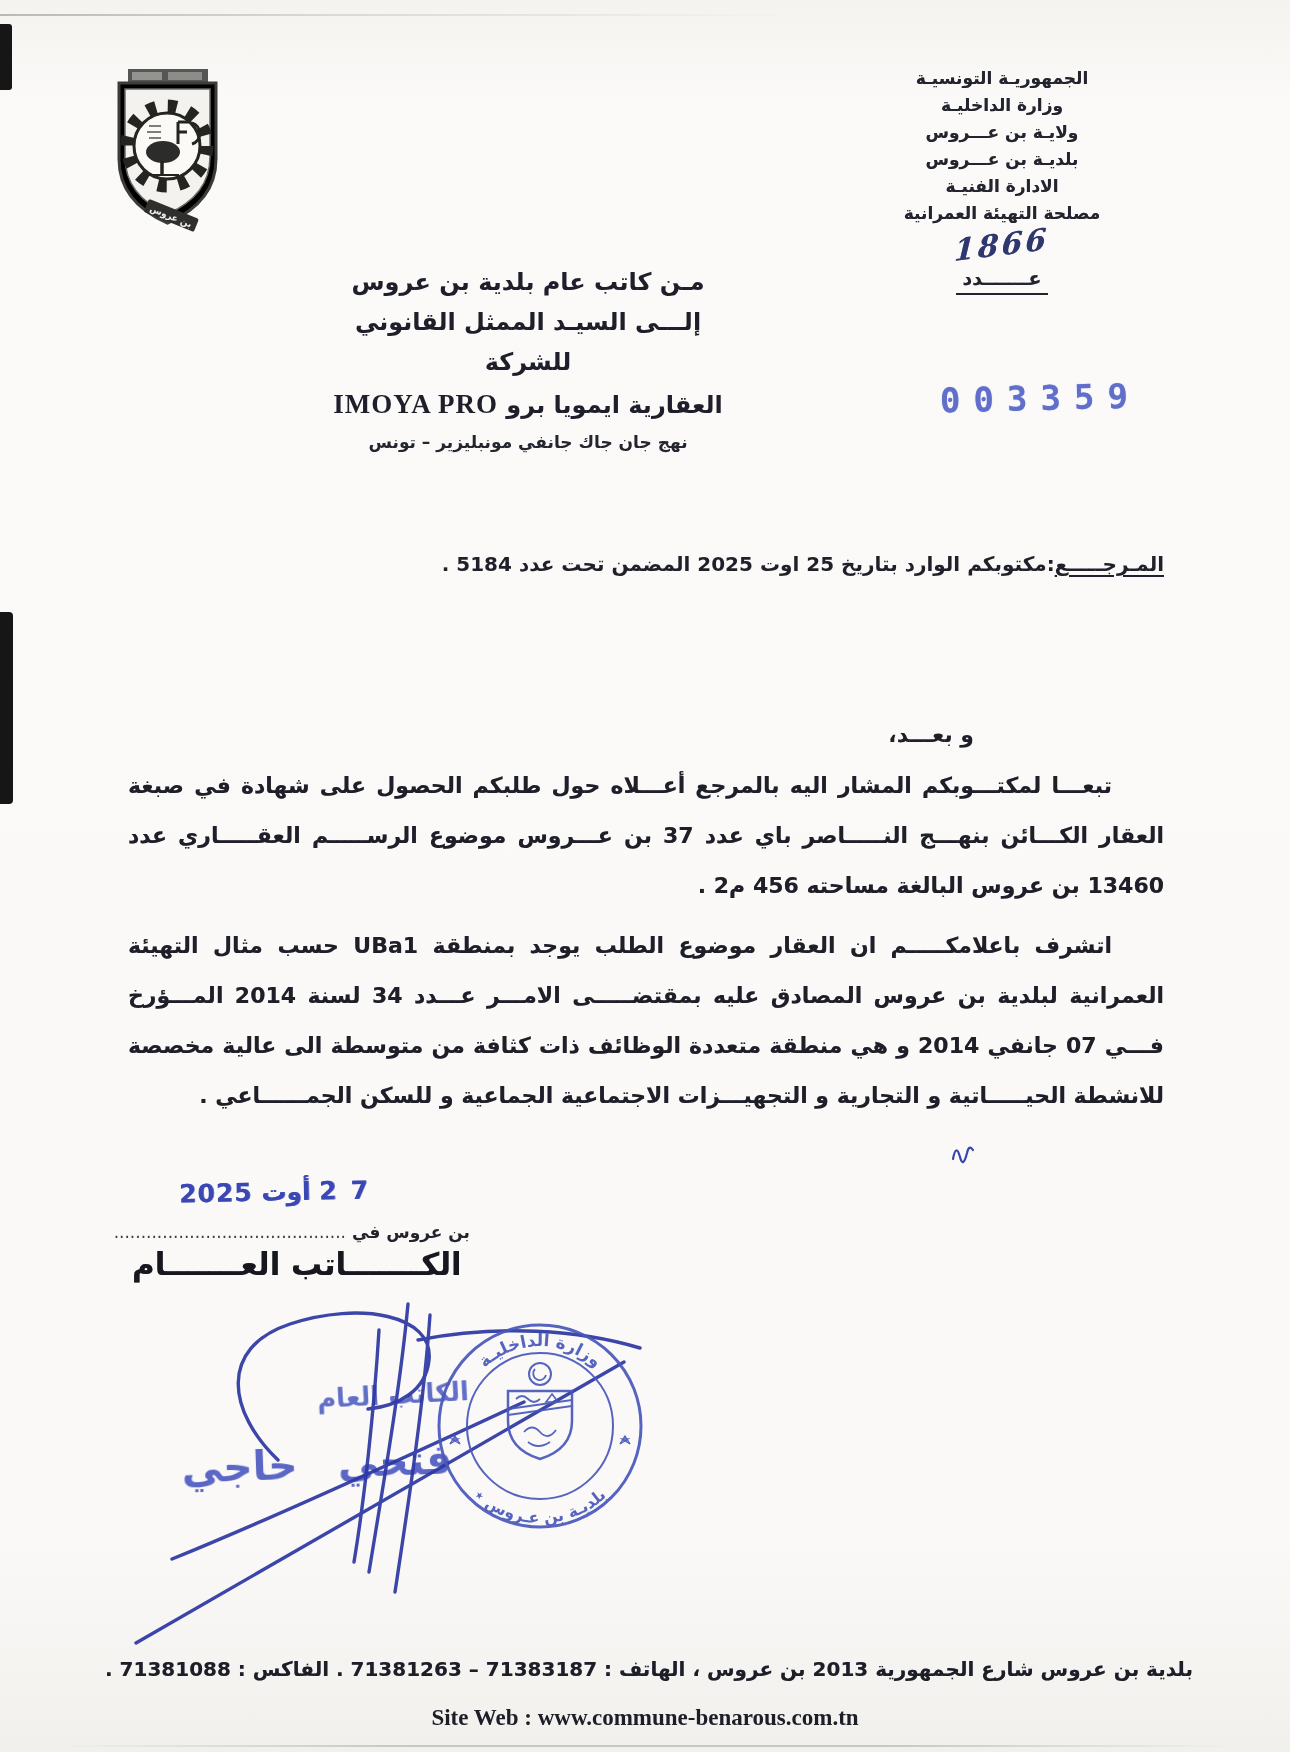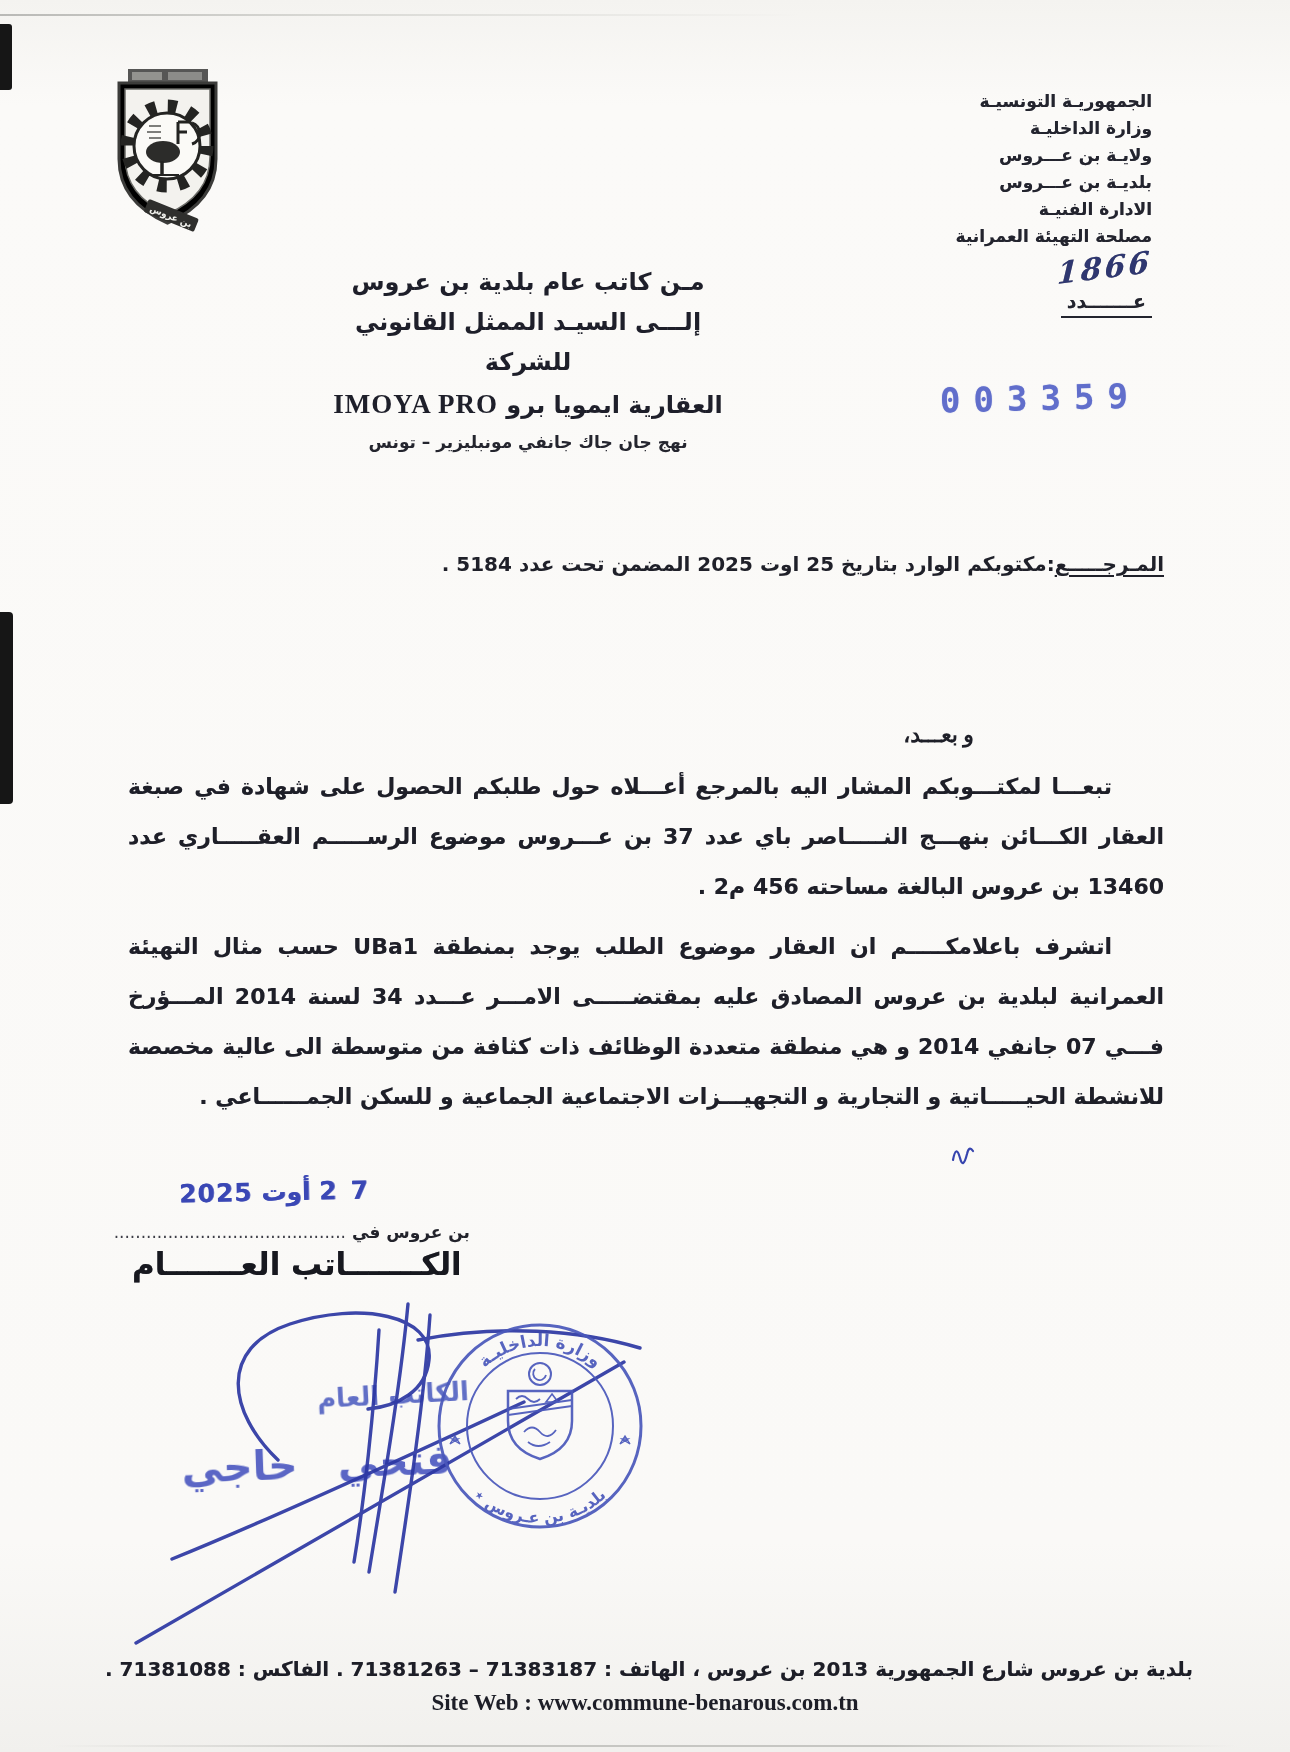--- a/index.html
+++ b/index.html
@@ -14,22 +14,22 @@
     direction:rtl;
   }
   
   .artifact{position:absolute;background:#161616;}
   .art-top-left{left:0;top:24px;width:12px;height:66px;border-radius:0 3px 3px 0;}
   .art-left-bar{left:0;top:612px;width:13px;height:192px;border-radius:0 4px 4px 0;}
   .art-top-line{left:0;top:14px;width:62%;height:2px;background:linear-gradient(90deg,#b9b9b6,#d8d8d4 40%,rgba(216,216,212,0));}
   .art-bottom-line{left:4%;bottom:5px;width:92%;height:2px;background:linear-gradient(90deg,rgba(190,190,186,0),#c6c6c2 30%,#c6c6c2 70%,rgba(190,190,186,0));}
   
   .header-right{
-    position:absolute;top:88px;right:138px;width:300px;
-    font-weight:bold;font-size:17px;line-height:27px;
+    position:absolute;top:65px;right:138px;width:300px;
+    text-align:center;font-weight:bold;font-size:17px;line-height:27px;
     color:#23242e;text-shadow:0 0 .5px rgba(20,20,40,.45);
   }
   .handwritten-number{
     display:inline-block;margin-top:4px;
     font-family:"DejaVu Serif",serif;font-style:italic;font-weight:bold;
     font-size:30px;color:#2f3770;letter-spacing:3px;
     transform:rotate(-7deg) skewX(-10deg);
   }
   .number-label{
     display:inline-block;margin-top:2px;font-size:19px;font-weight:bold;
@@ -51,21 +51,21 @@
     transform:rotate(-1.5deg);direction:ltr;
     text-shadow:0 0 1px rgba(84,99,200,.55);
     opacity:.92;
   }
   
   .subj-block{position:absolute;right:126px;left:130px;top:546px;font-size:20px;font-weight:bold;color:#1f2029;}
   .subj-line{line-height:37px;}
   .subj-label{text-decoration:underline;text-underline-offset:4px;letter-spacing:.5px;}
   
   .body-block{position:absolute;right:126px;left:128px;top:722px;font-size:22px;font-weight:bold;color:#1e1f28;}
-  .salutation{margin:0 190px 14px 0;font-size:22px;font-family:Liberation Serif, serif;}
+  .salutation{margin:0 190px 14px 0;font-size:22px;}
   .body-block p{margin:0 0 10px 0;line-height:50px;text-align:justify;text-indent:52px;text-shadow:0 0 .5px rgba(20,20,40,.4);}
   .closing{margin:16px 178px 0 0;font-size:22px;text-shadow:0 0 .5px rgba(20,20,40,.4);}
   .initials-mark{display:inline-block;vertical-align:-8px;margin-right:10px;}
   
   .date-stamp{
     position:absolute;left:122px;top:1178px;width:260px;
     color:#3a47b5;font-weight:bold;font-size:25px;direction:rtl;
     transform:rotate(-1.2deg);text-shadow:.8px 0 0 rgba(58,71,181,.7);
     white-space:nowrap;
   }
@@ -83,21 +83,21 @@
   }
   .stamp-name{
     position:absolute;left:162px;top:1440px;width:310px;text-align:center;
     font-size:41px;font-weight:bold;color:#4a57c0;word-spacing:26px;
     transform:rotate(-2deg);opacity:.9;filter:blur(.3px);white-space:nowrap;
   }
   .round-stamp{position:absolute;left:424px;top:1296px;filter:blur(.35px);opacity:.92;}
   
   .footer{position:absolute;left:0;right:0;top:1653px;text-align:center;color:#1d1e27;}
   .footer .f1{font-size:20px;font-weight:bold;line-height:32px;text-shadow:0 0 .5px rgba(20,20,40,.4);padding-left:8px;}
-  .footer .f2{font-family:"Liberation Serif",serif;font-size:23px;font-weight:bold;direction:ltr;line-height:36px;}
+  .footer .f2{font-family:"Liberation Serif",serif;font-size:23px;font-weight:bold;direction:ltr;line-height:36px;margin-top:15px;}
 </style>
 </head>
 <body>
 
 <div class="page">
 
   <div class="artifact art-top-left"></div>
   <div class="artifact art-left-bar"></div>
   <div class="art-top-line" style="position:absolute;"></div>
   <div class="art-bottom-line" style="position:absolute;"></div>

